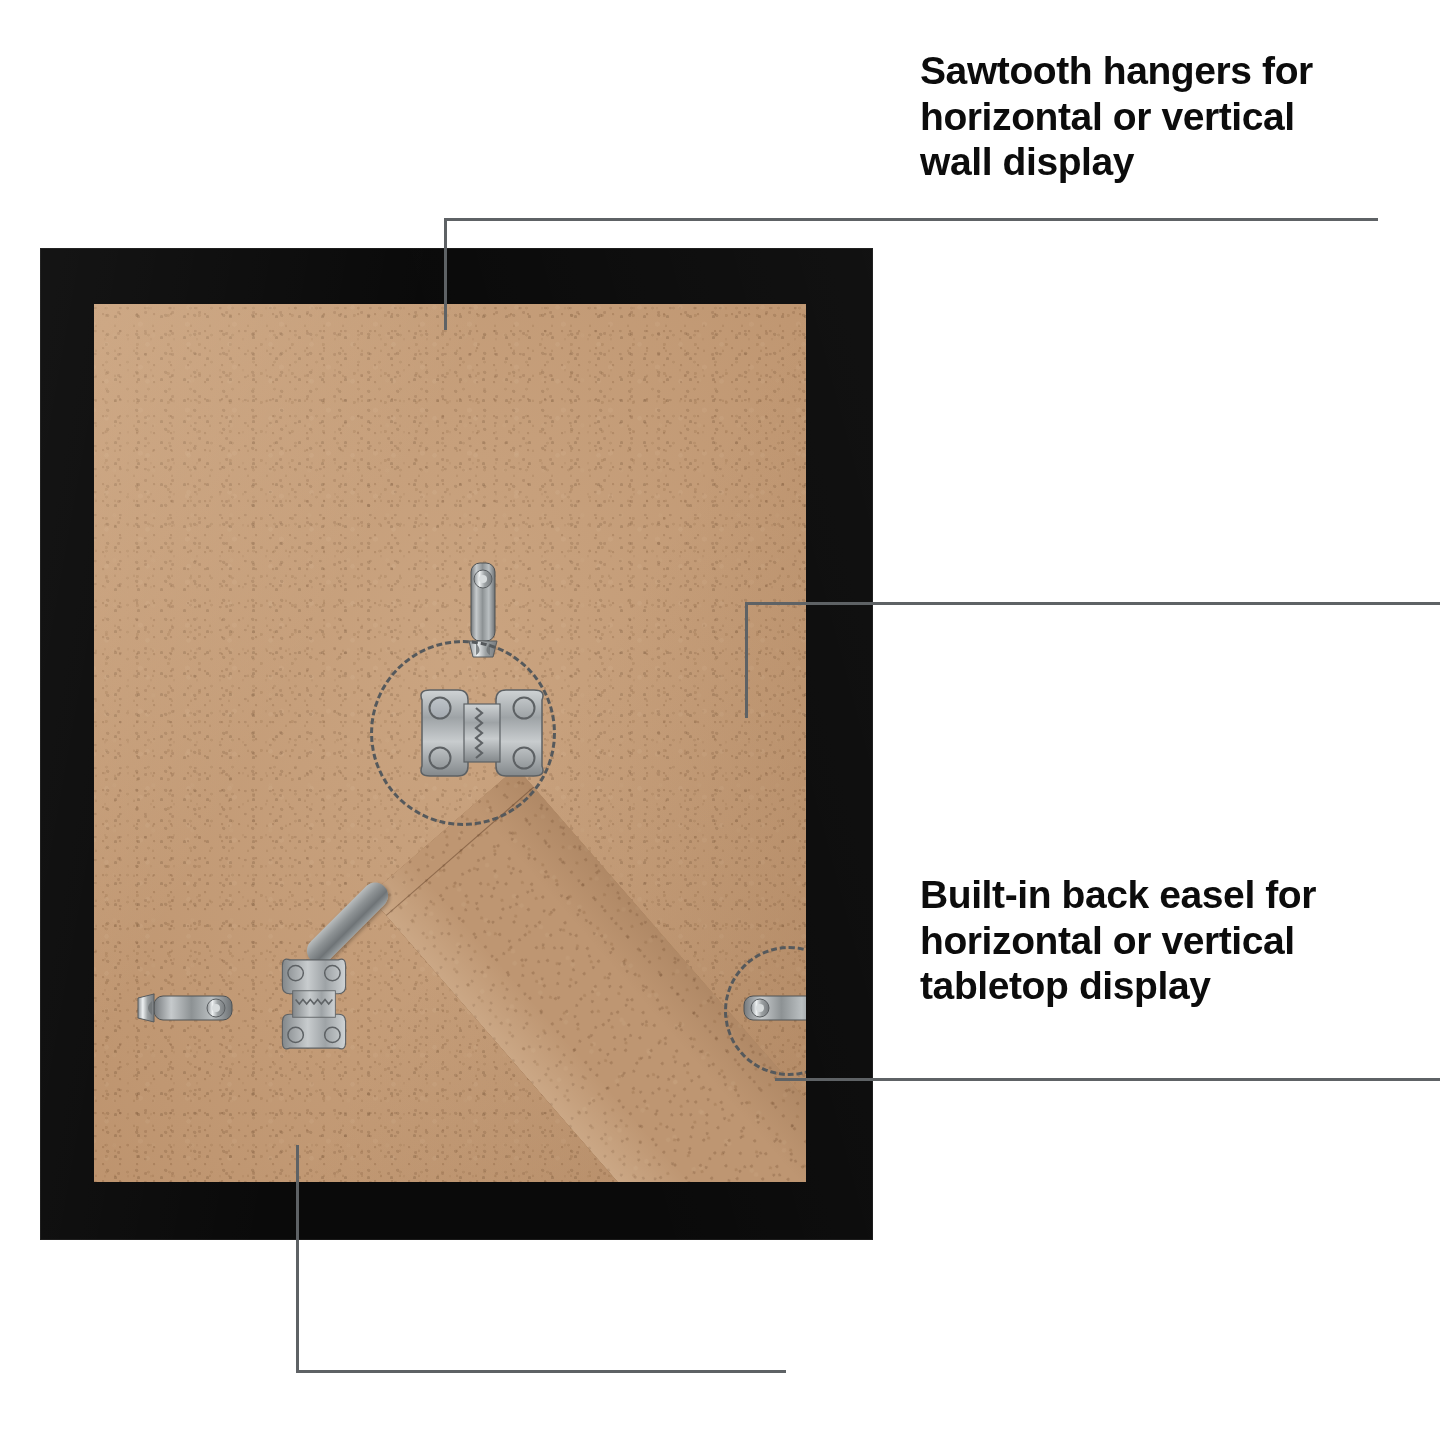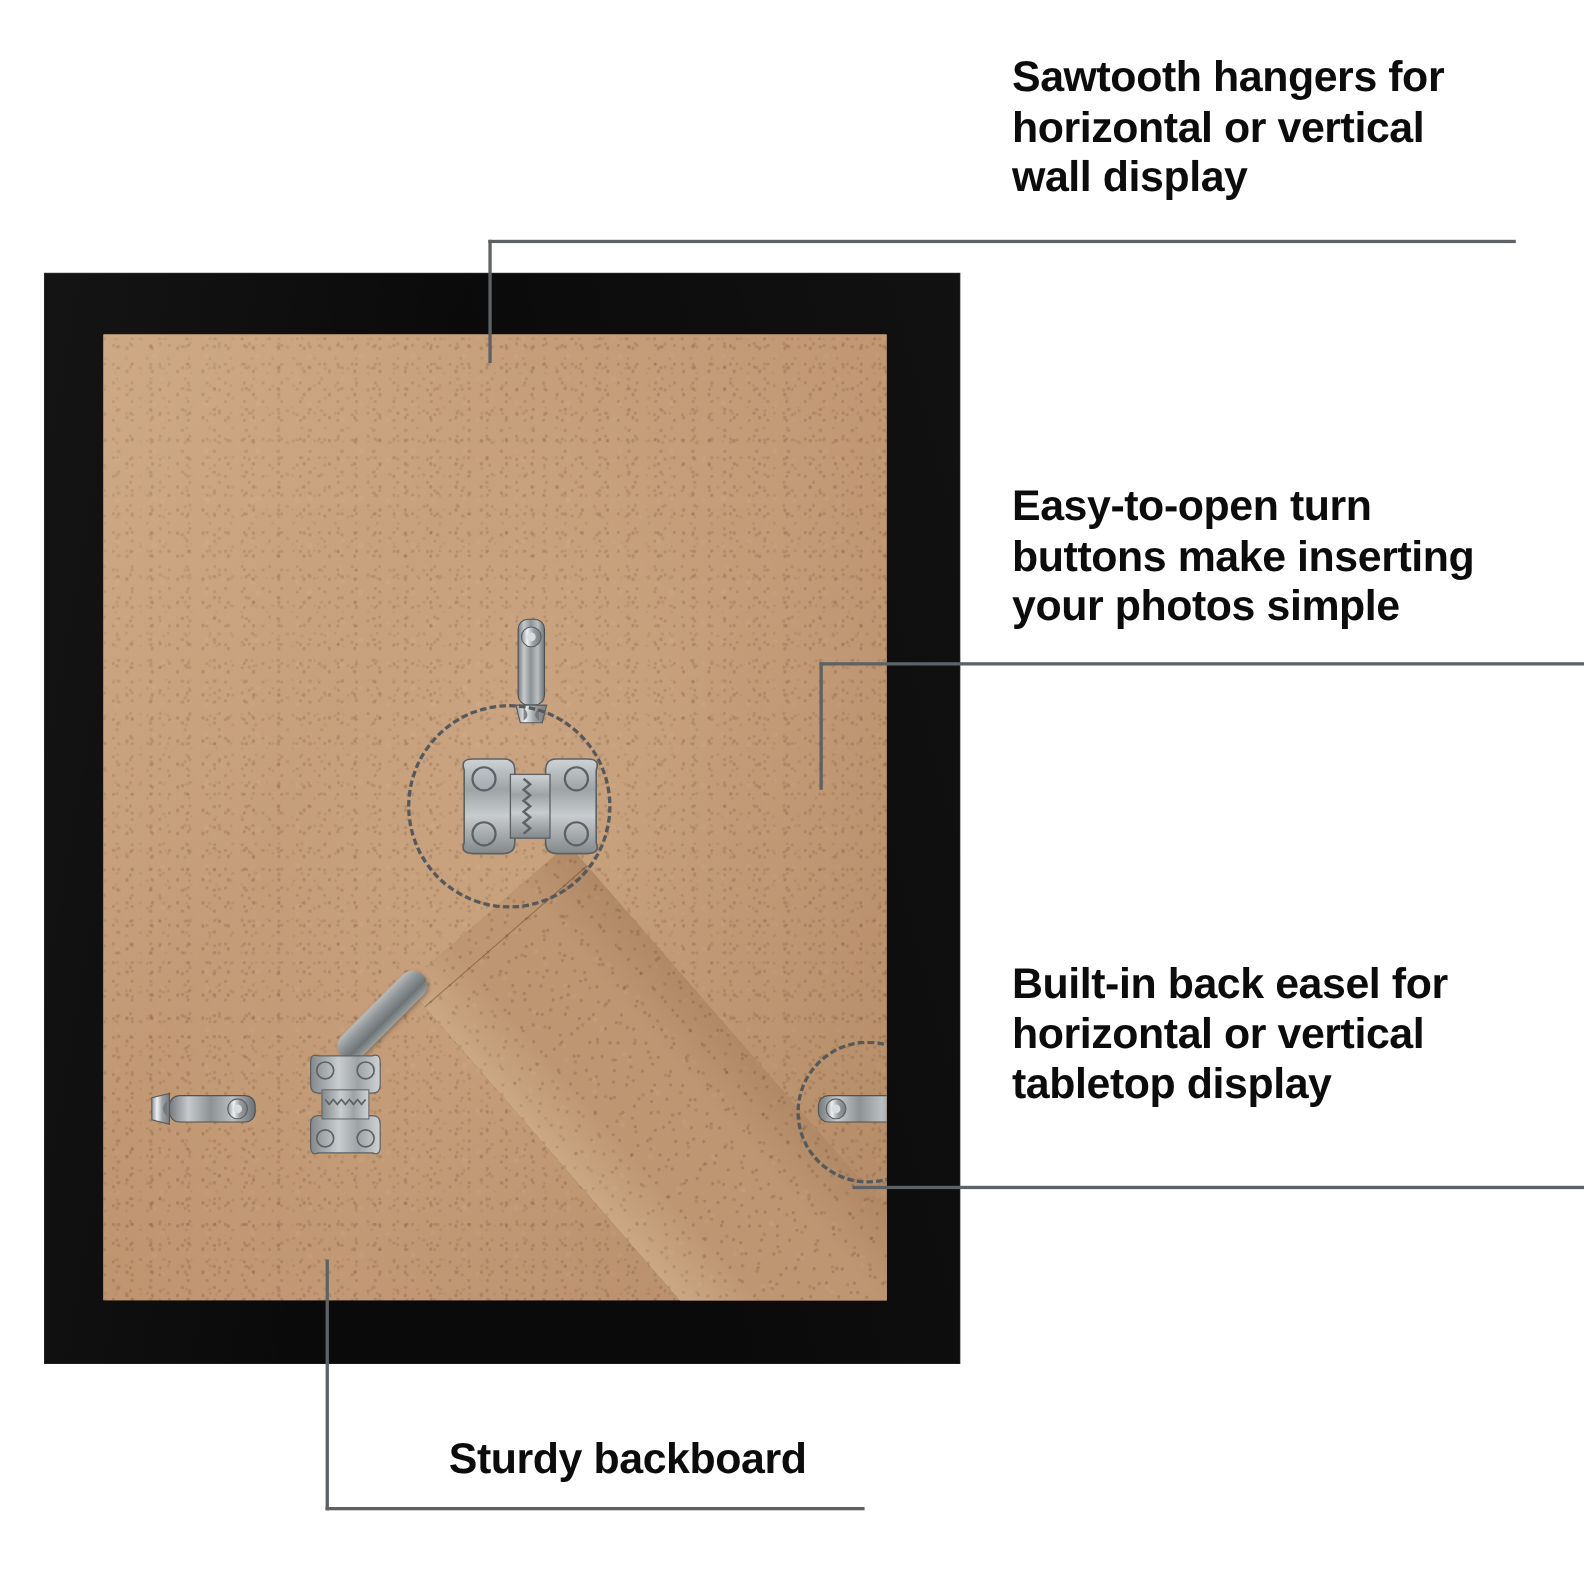--- a/index.html
+++ b/index.html
@@ -286,27 +286,21 @@
 
   <div class="leader leader-v" style="left:296px; top:1145px; height:228px;"></div>
   <div class="leader leader-h" style="left:296px; top:1370px; width:490px;"></div>
 
   <div class="callout" style="left:920px; top:48px; width:500px;">
     <p class="callout-text">Sawtooth hangers for
 horizontal or vertical
 wall display</p>
   </div>
 
-  <div class="callout" style="left:920px; top:438px; width:500px;">
-    <p class="callout-text">Easy-to-open turn
-buttons make inserting
-your photos simple</p>
-  </div>
 
   <div class="callout" style="left:920px; top:872px; width:500px;">
     <p class="callout-text">Built-in back easel for
 horizontal or vertical
 tabletop display</p>
   </div>
 
-  <div class="bottom-label" style="left:408px; top:1305px;">Sturdy backboard</div>
 
 </div>
 
 </body></html>

